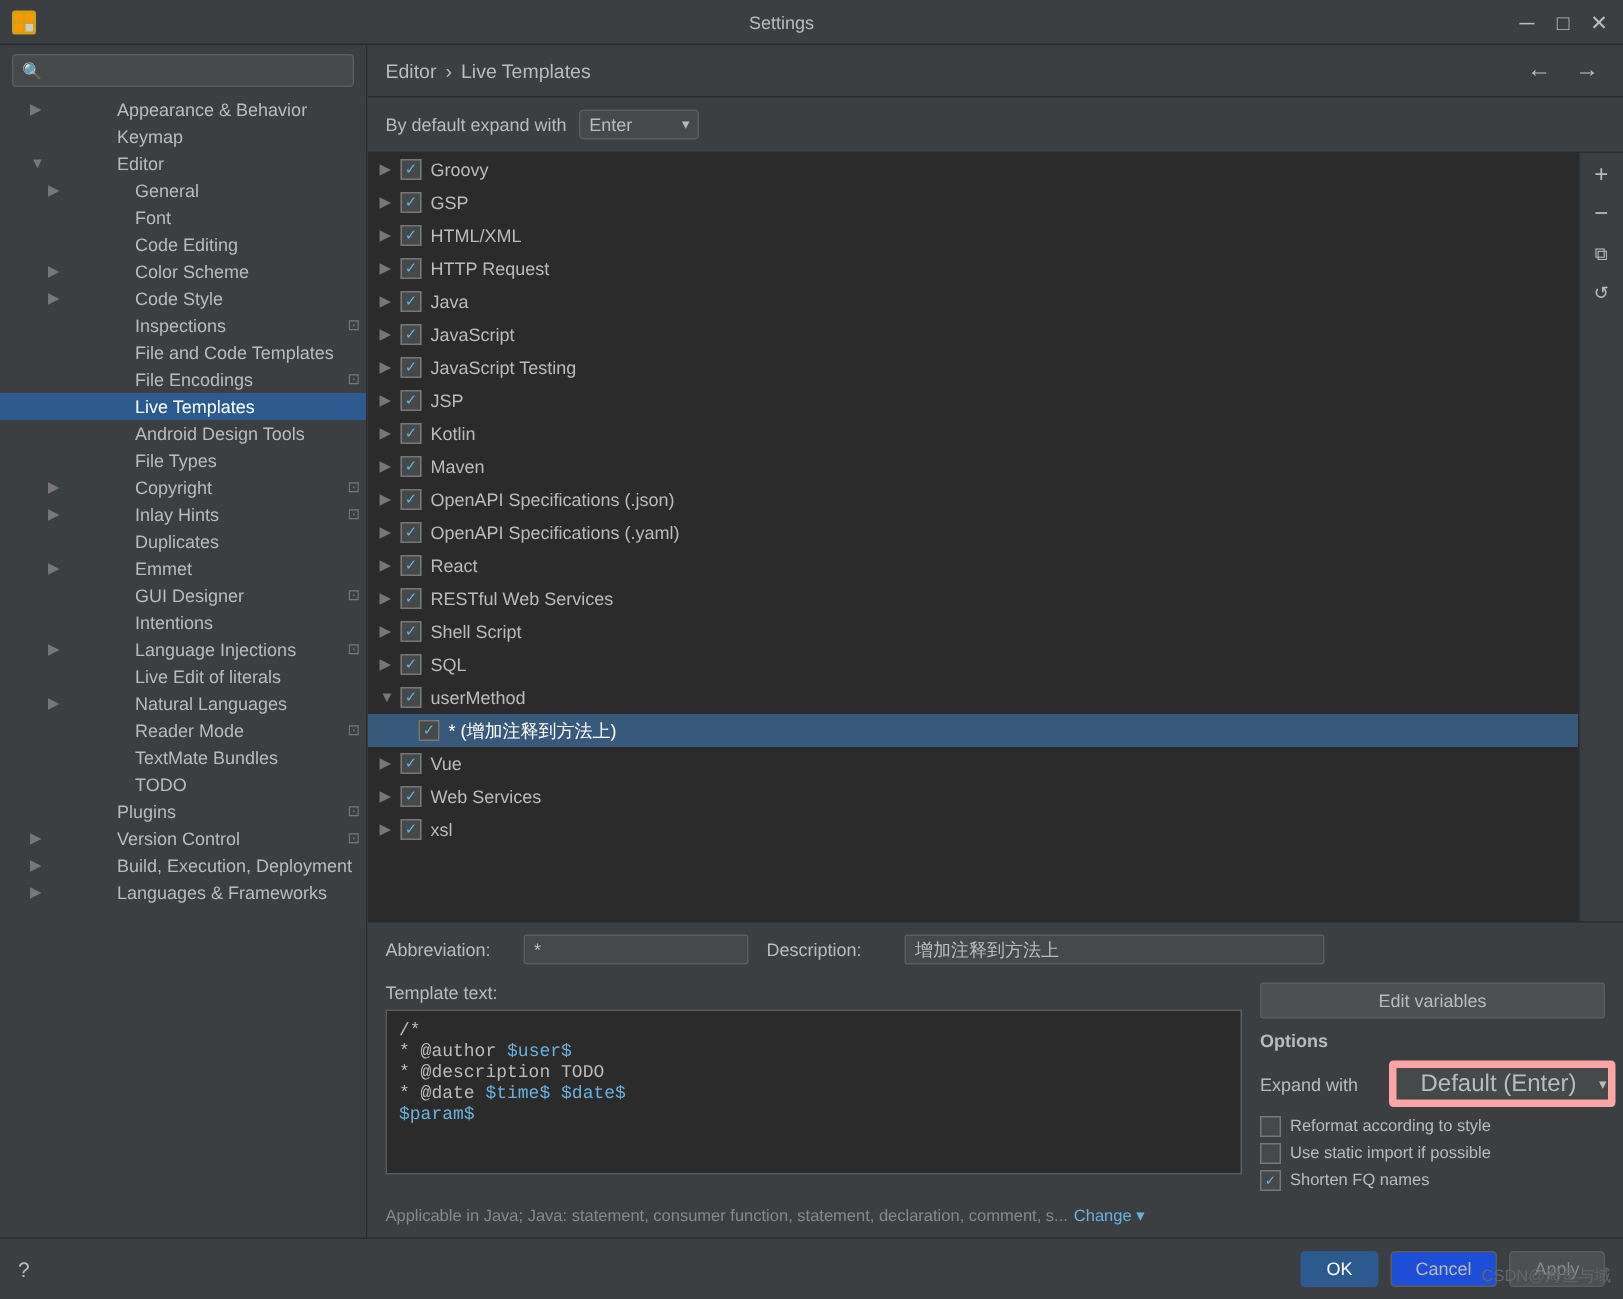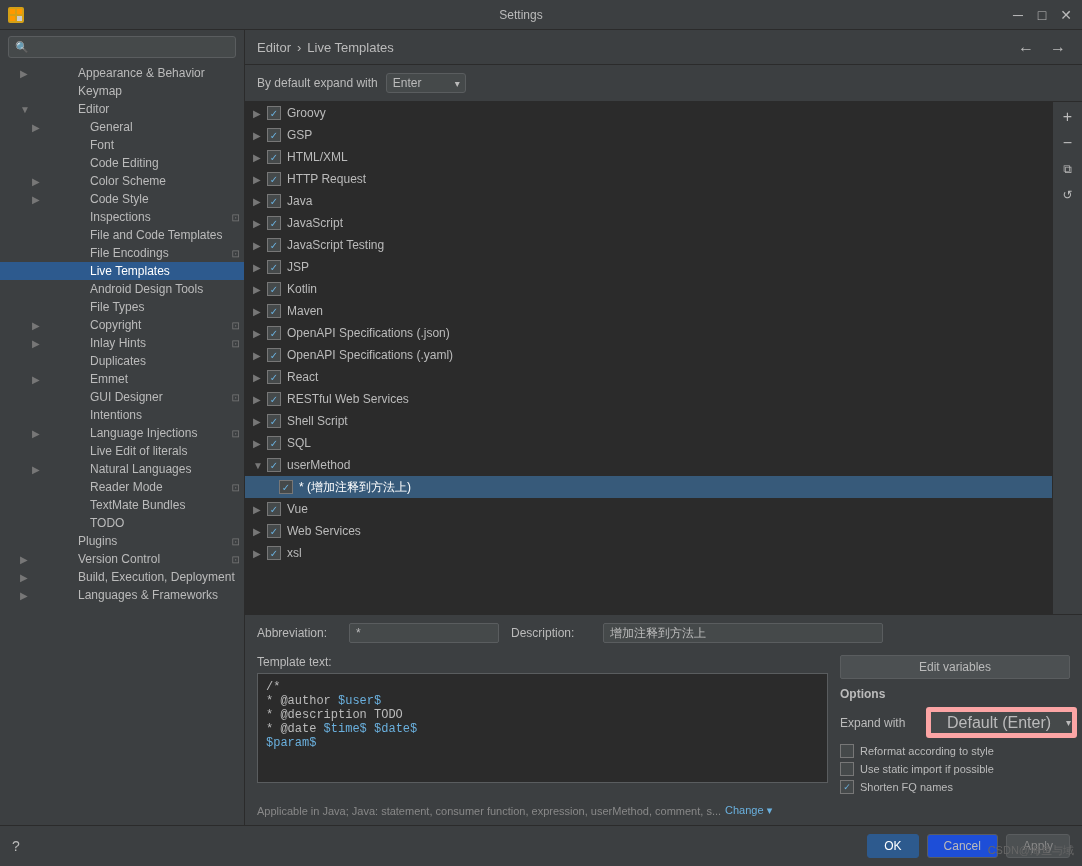--- a/index.html
+++ b/index.html
@@ -610,21 +610,21 @@
               <span class="option-text">Use static import if possible</span>
             </div>
             <div class="option-row">
               <div class="option-cb checked"></div>
               <span class="option-text">Shorten FQ names</span>
             </div>
           </div>
         </div>
 
         <div class="applicable-row">
-          <span class="applicable-text">Applicable in Java; Java: statement, consumer function, expression, userMethod, comment, s...</span>
+          <span class="applicable-text">Applicable in Java; Java: statement, consumer function, statement, declaration, comment, s...</span>
           <a class="change-link" href="#">Change ▾</a>
         </div>
       </div>
     </div>
   </div>
 
   <div class="dialog-footer">
     <span class="footer-help">?</span>
     <button class="btn btn-primary">OK</button>
     <button class="btn btn-default">Cancel</button>

